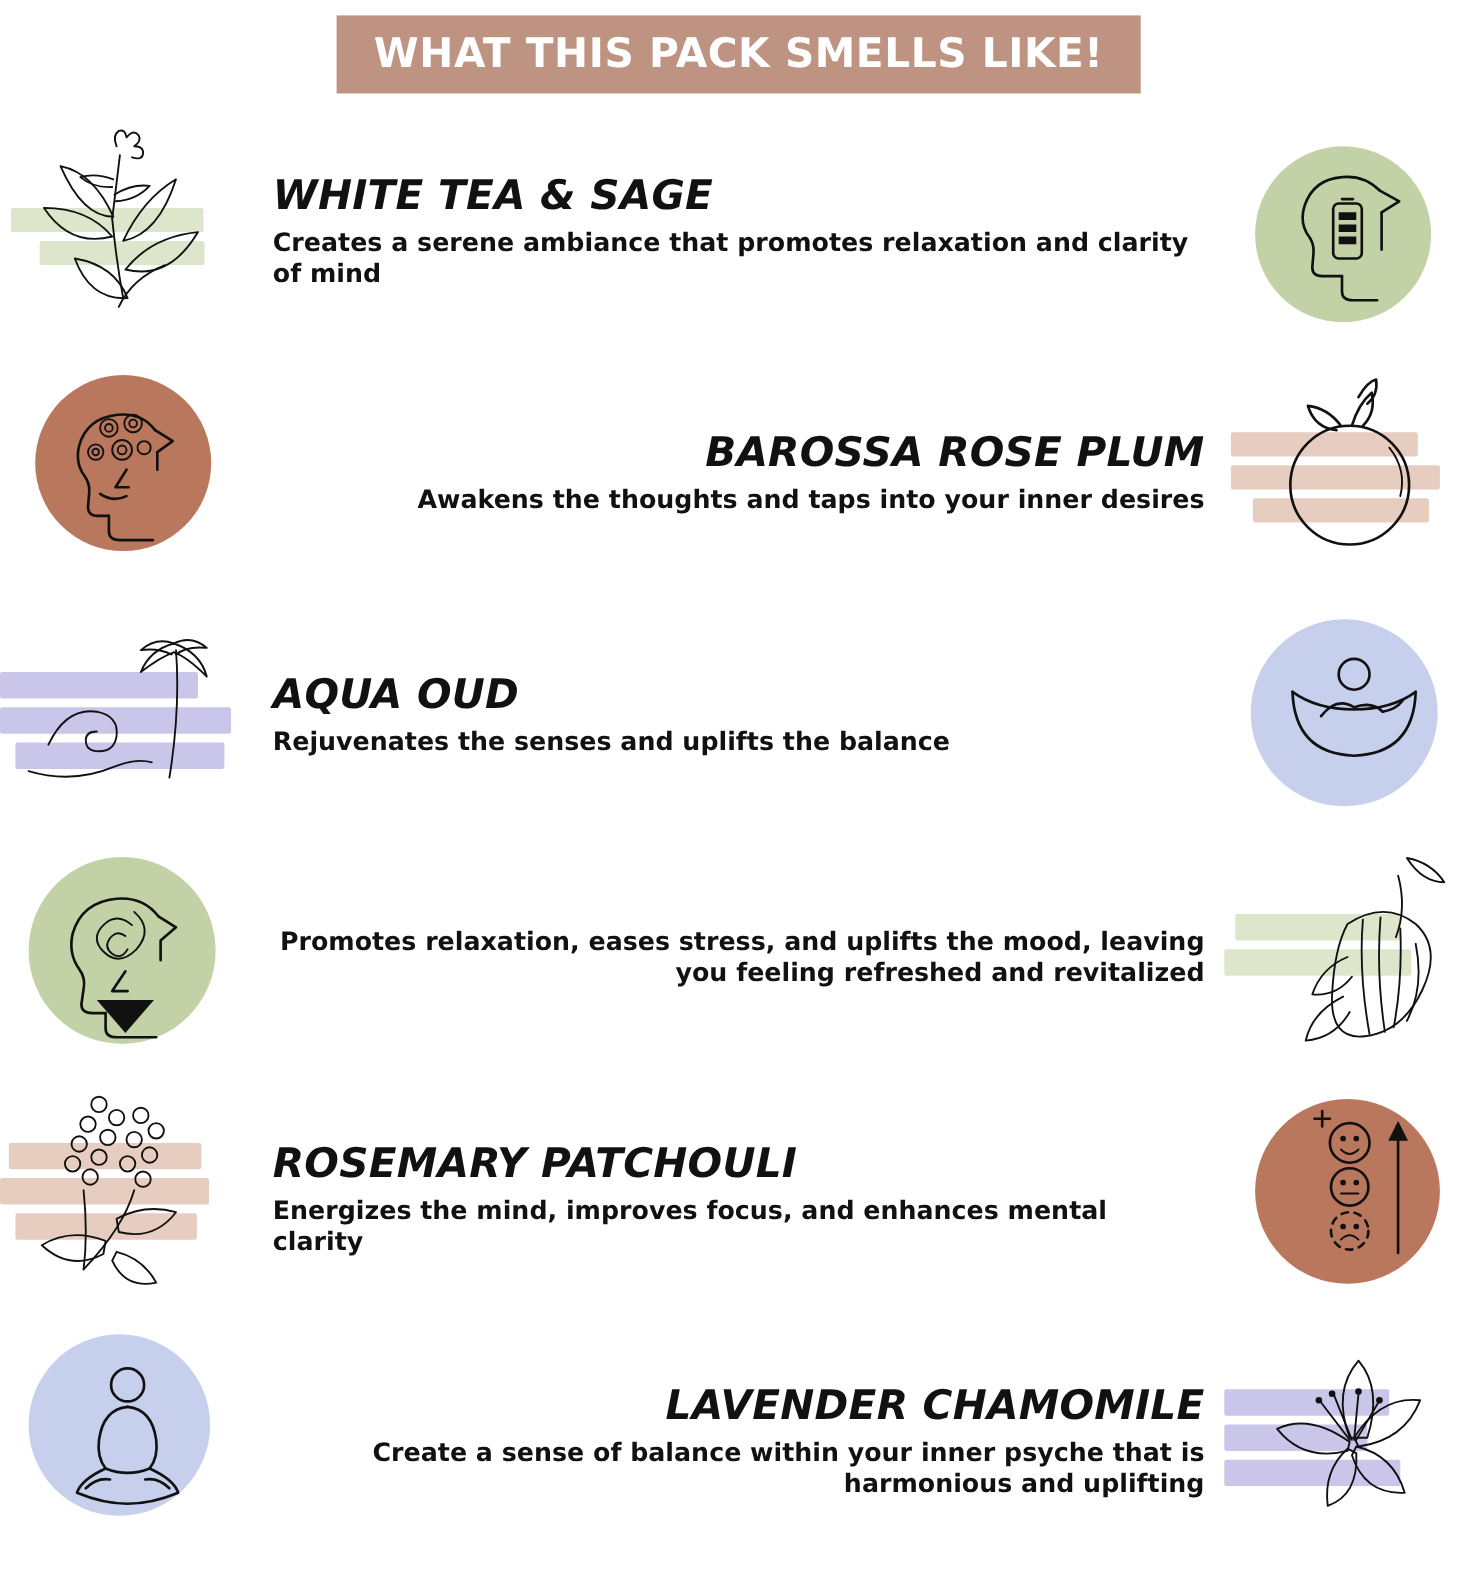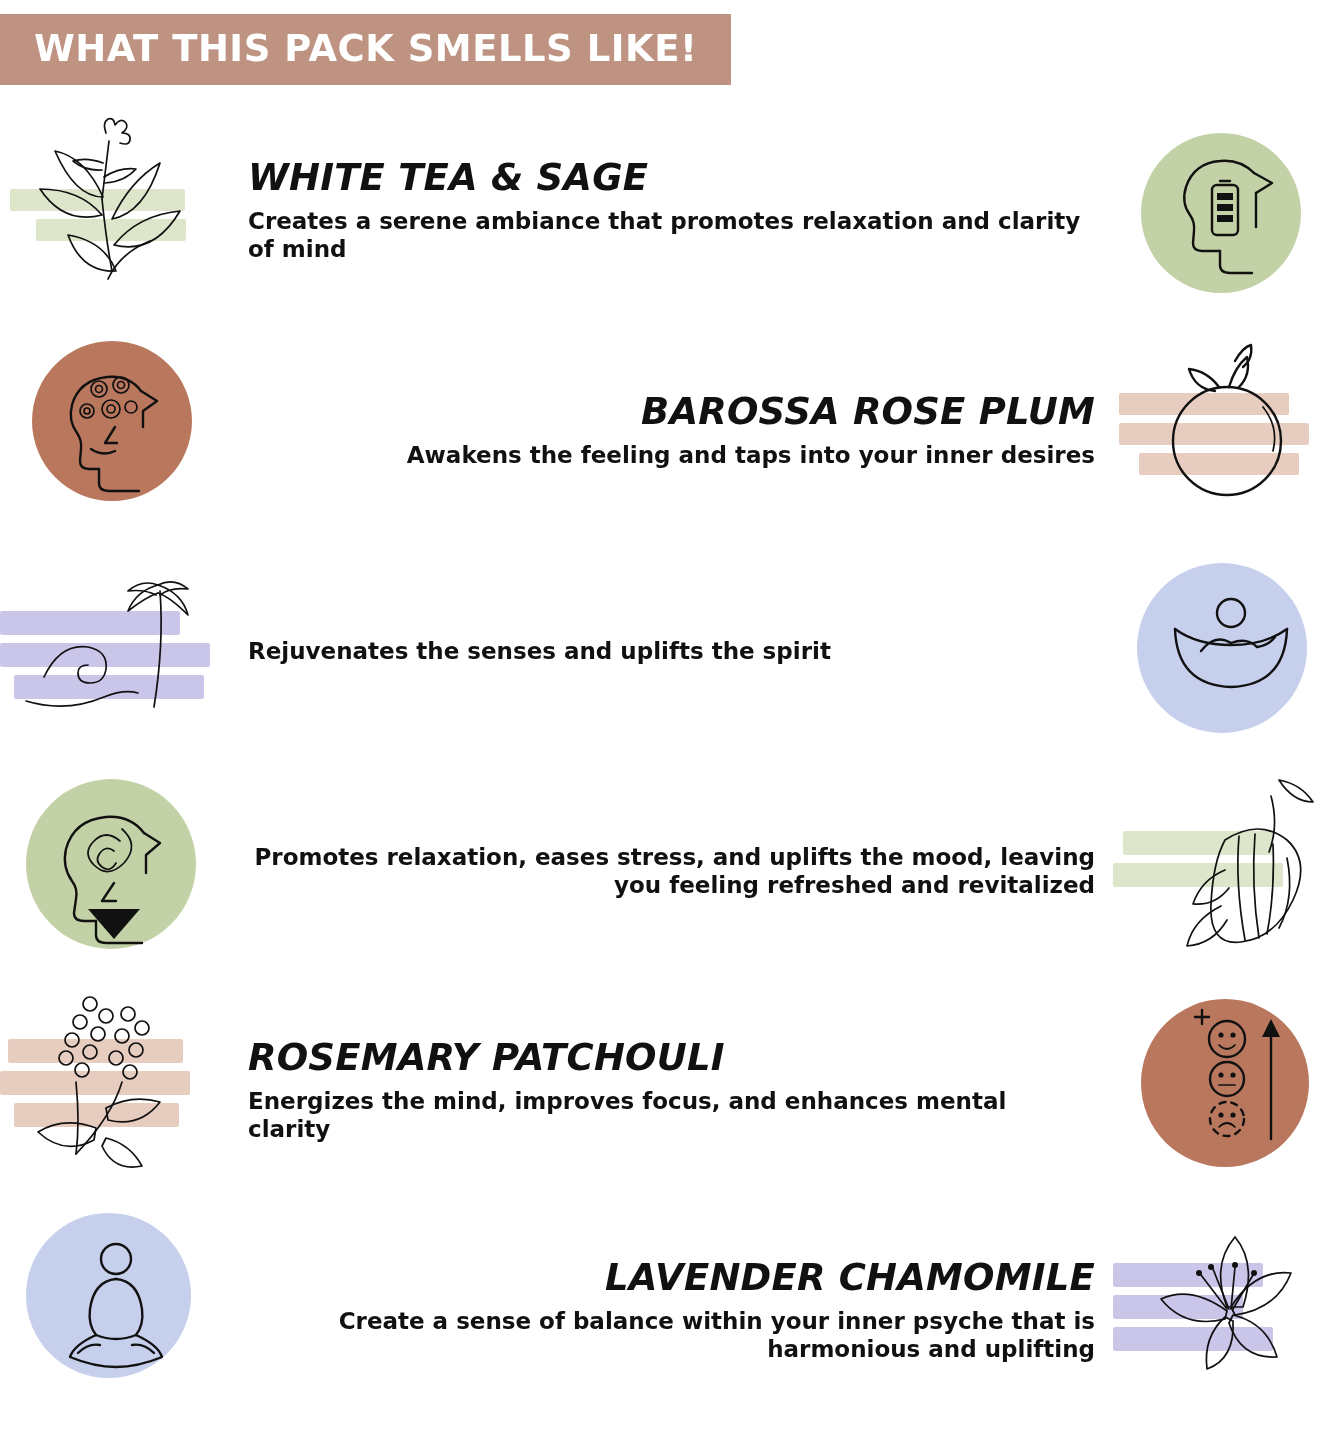--- a/index.html
+++ b/index.html
@@ -13,20 +13,21 @@
     font-family: "DejaVu Sans", sans-serif;
     color: #111111;
     overflow: hidden;
     position: relative;
   }
 
   
   .header-wrap {
     width: 100%;
     display: flex;
+    justify-content: center;
     padding-top: 14px;
     box-sizing: border-box;
   }
   .header-banner {
     background: #bf9382;
     color: #ffffff;
     font-family: "DejaVu Sans", sans-serif;
     font-weight: bold;
     font-size: 37px;
     letter-spacing: 0.5px;
@@ -174,21 +175,21 @@
         <circle class="ln-thin" cx="72" cy="80" r="7"></circle>
         <circle class="ln-thin" cx="72" cy="80" r="3"></circle>
         <circle class="ln-thin" cx="116" cy="76" r="6"></circle>
         <path class="ln" d="M100 96 l-10 16 l12 0"></path>
         <path class="ln" d="M76 118 q12 8 24 2"></path>
       </svg>
     </div>
 
     <div class="text-cell align-right">
       <h2 class="row-title">BAROSSA ROSE PLUM</h2>
-      <p class="row-desc">Awakens the feeling and taps into your inner desires</p>
+      <p class="row-desc">Awakens the thoughts and taps into your inner desires</p>
     </div>
 
     <div class="art-cell">
       <div class="swatch" style="left:6px; top:72px; width:170px; height:22px; background:#e7cdc0;"></div>
       <div class="swatch" style="left:6px; top:102px; width:190px; height:22px; background:#e7cdc0;"></div>
       <div class="swatch" style="left:26px; top:132px; width:160px; height:22px; background:#e7cdc0;"></div>
       <svg class="art-svg" width="210" height="200" viewBox="0 0 210 200">
         <circle class="ln" cx="104" cy="110" r="54"></circle>
         <path class="ln" d="M106 56 q6 -20 18 -30 q4 18 -8 30"></path>
         <path class="ln" d="M112 30 q8 -14 16 -16 q2 14 -8 22"></path>
@@ -208,21 +209,22 @@
         <path class="ln-thin" d="M150 34 q16 -8 30 4 q-18 -2 -28 6"></path>
         <path class="ln-thin" d="M150 34 q-22 6 -30 26 q18 -14 30 -18"></path>
         <path class="ln-thin" d="M150 34 q24 8 30 30 q-18 -18 -30 -22"></path>
         <path class="ln-thin" d="M152 40 q4 54 -6 116"></path>
         <path class="ln-thin" d="M36 126 q16 -34 44 -30 q20 4 18 22 q-2 14 -16 14 q-12 0 -12 -10 q0 -8 10 -8"></path>
         <path class="ln-thin" d="M18 150 q40 12 78 -4 q20 -8 34 -4"></path>
       </svg>
     </div>
 
     <div class="text-cell align-left">
-      <p class="row-desc">Rejuvenates the senses and uplifts the spirit</p>
+      <h2 class="row-title">AQUA OUD</h2>
+      <p class="row-desc">Rejuvenates the senses and uplifts the balance</p>
     </div>
 
     <div class="art-cell">
       <div class="circle-badge" style="left:24px; top:22px; width:170px; height:170px; background:#c6d0ec;"></div>
       <svg class="art-svg" width="210" height="200" viewBox="0 0 210 200">
         <path class="ln" d="M52 78 q2 56 56 58 q54 -2 56 -58"></path>
         <path class="ln" d="M52 78 q22 16 56 16 q34 0 56 -16"></path>
         <circle class="ln" cx="108" cy="62" r="14"></circle>
         <path class="ln" d="M78 100 q14 -18 30 -8"></path>
         <path class="ln" d="M108 92 q16 -6 26 4"></path>

